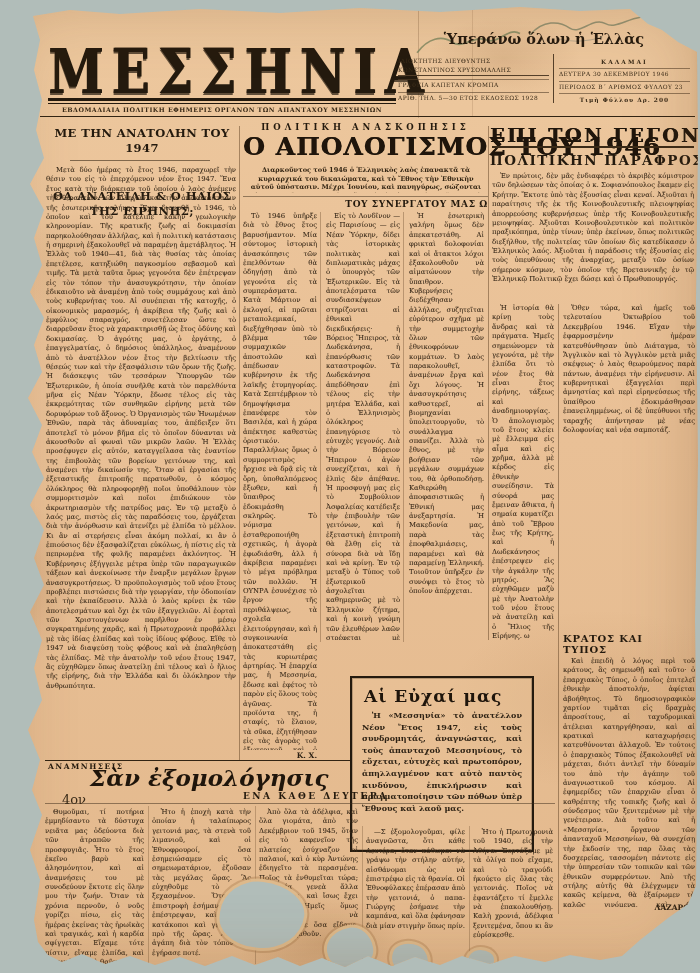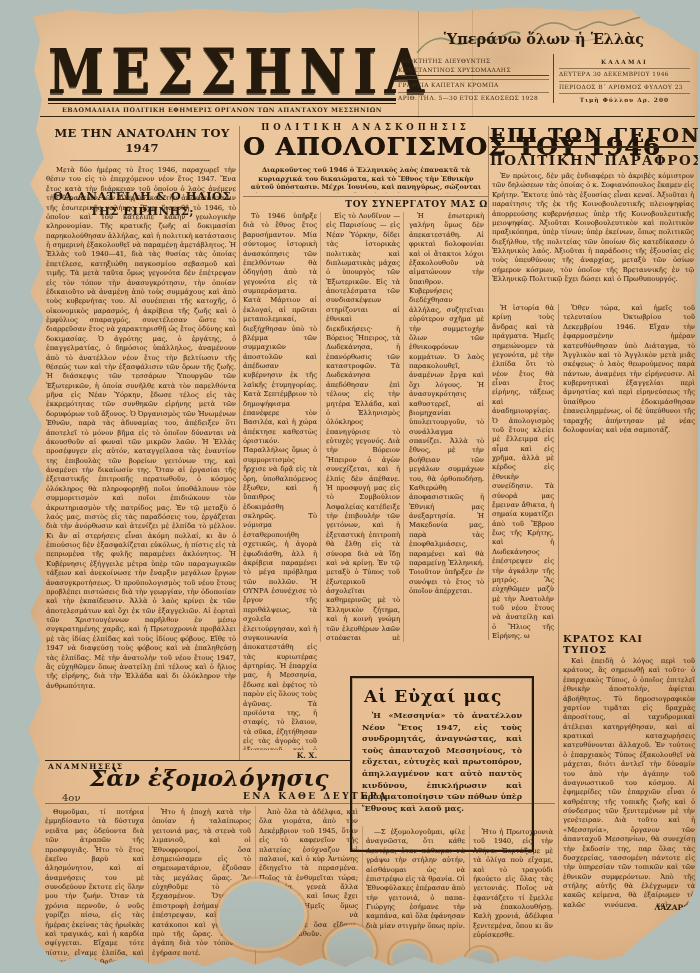--- a/index.html
+++ b/index.html
@@ -62,21 +62,21 @@
   .rh1{font-size:19px;font-weight:bold;text-align:center;letter-spacing:2.5px;color:#1f150b;white-space:nowrap;
        text-shadow:.5px 0 0 #1f150b;}
   .rh2{font-size:13.5px;font-weight:bold;text-align:center;letter-spacing:1.5px;color:#241a0e;white-space:nowrap;}
   .cross{font-size:10px;font-weight:bold;letter-spacing:.8px;color:#241a0e;margin:3px 12px 2px 0;}
   .sig{font-size:7.5px;font-weight:bold;text-align:right;color:#2c2113;}
   .boxed{border:2px solid #241a0e;box-shadow:inset 0 0 0 1px rgba(36,26,14,.25);}
   .wtitle{font-size:17px;font-weight:bold;color:#1f150b;letter-spacing:1px;}
   .mem-k{font-size:7.5px;font-weight:bold;letter-spacing:1.5px;color:#241a0e;}
   .mem-h{font-size:23px;font-weight:bold;font-style:italic;color:#1f150b;text-align:left;white-space:nowrap;}
   .mem-s{font-size:9px;font-weight:bold;letter-spacing:2.5px;color:#241a0e;white-space:nowrap;}
-  .mem-p{font-size:10px;color:#3a2b18;}
+  .mem-p{font-size:13px;color:#3a2b18;}
 </style>
 </head>
 <body>
 
 <div class="stage">
   <div class="paper">
 
     <div class="crease" style="left:418px;top:0;height:118px;"></div>
     <div class="crease" style="left:472px;top:0;height:116px;opacity:.6;"></div>
 

